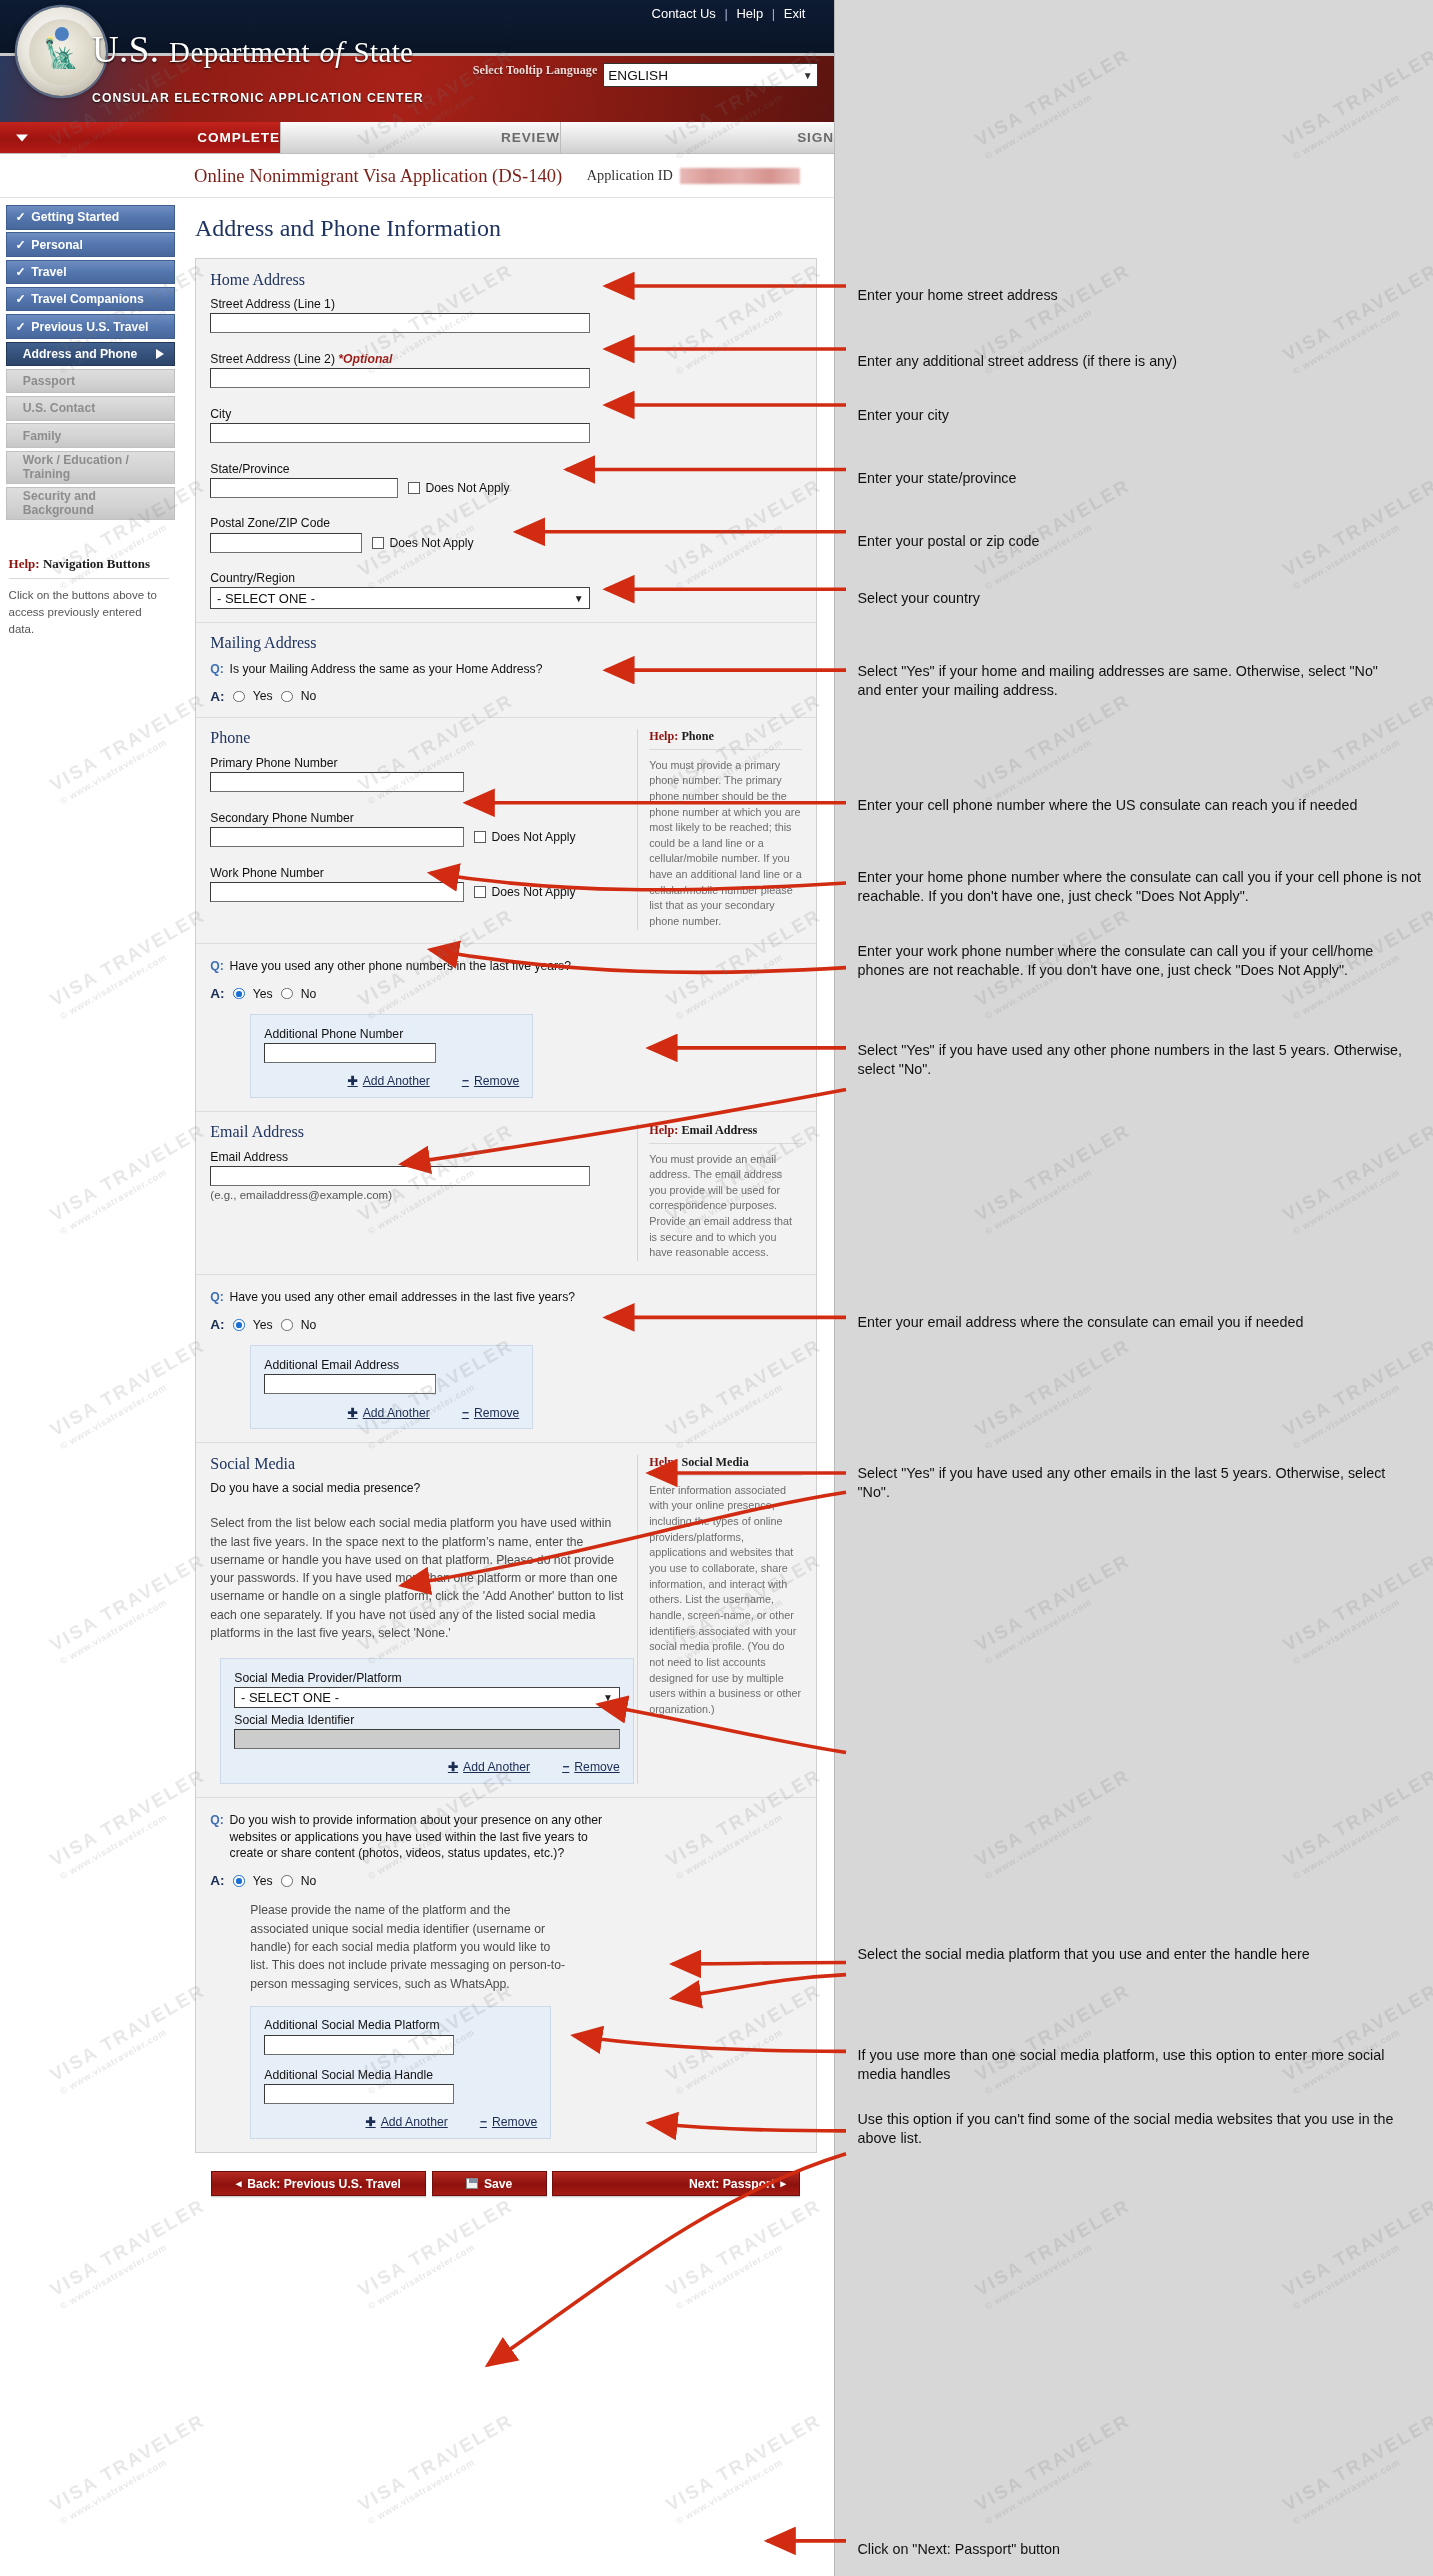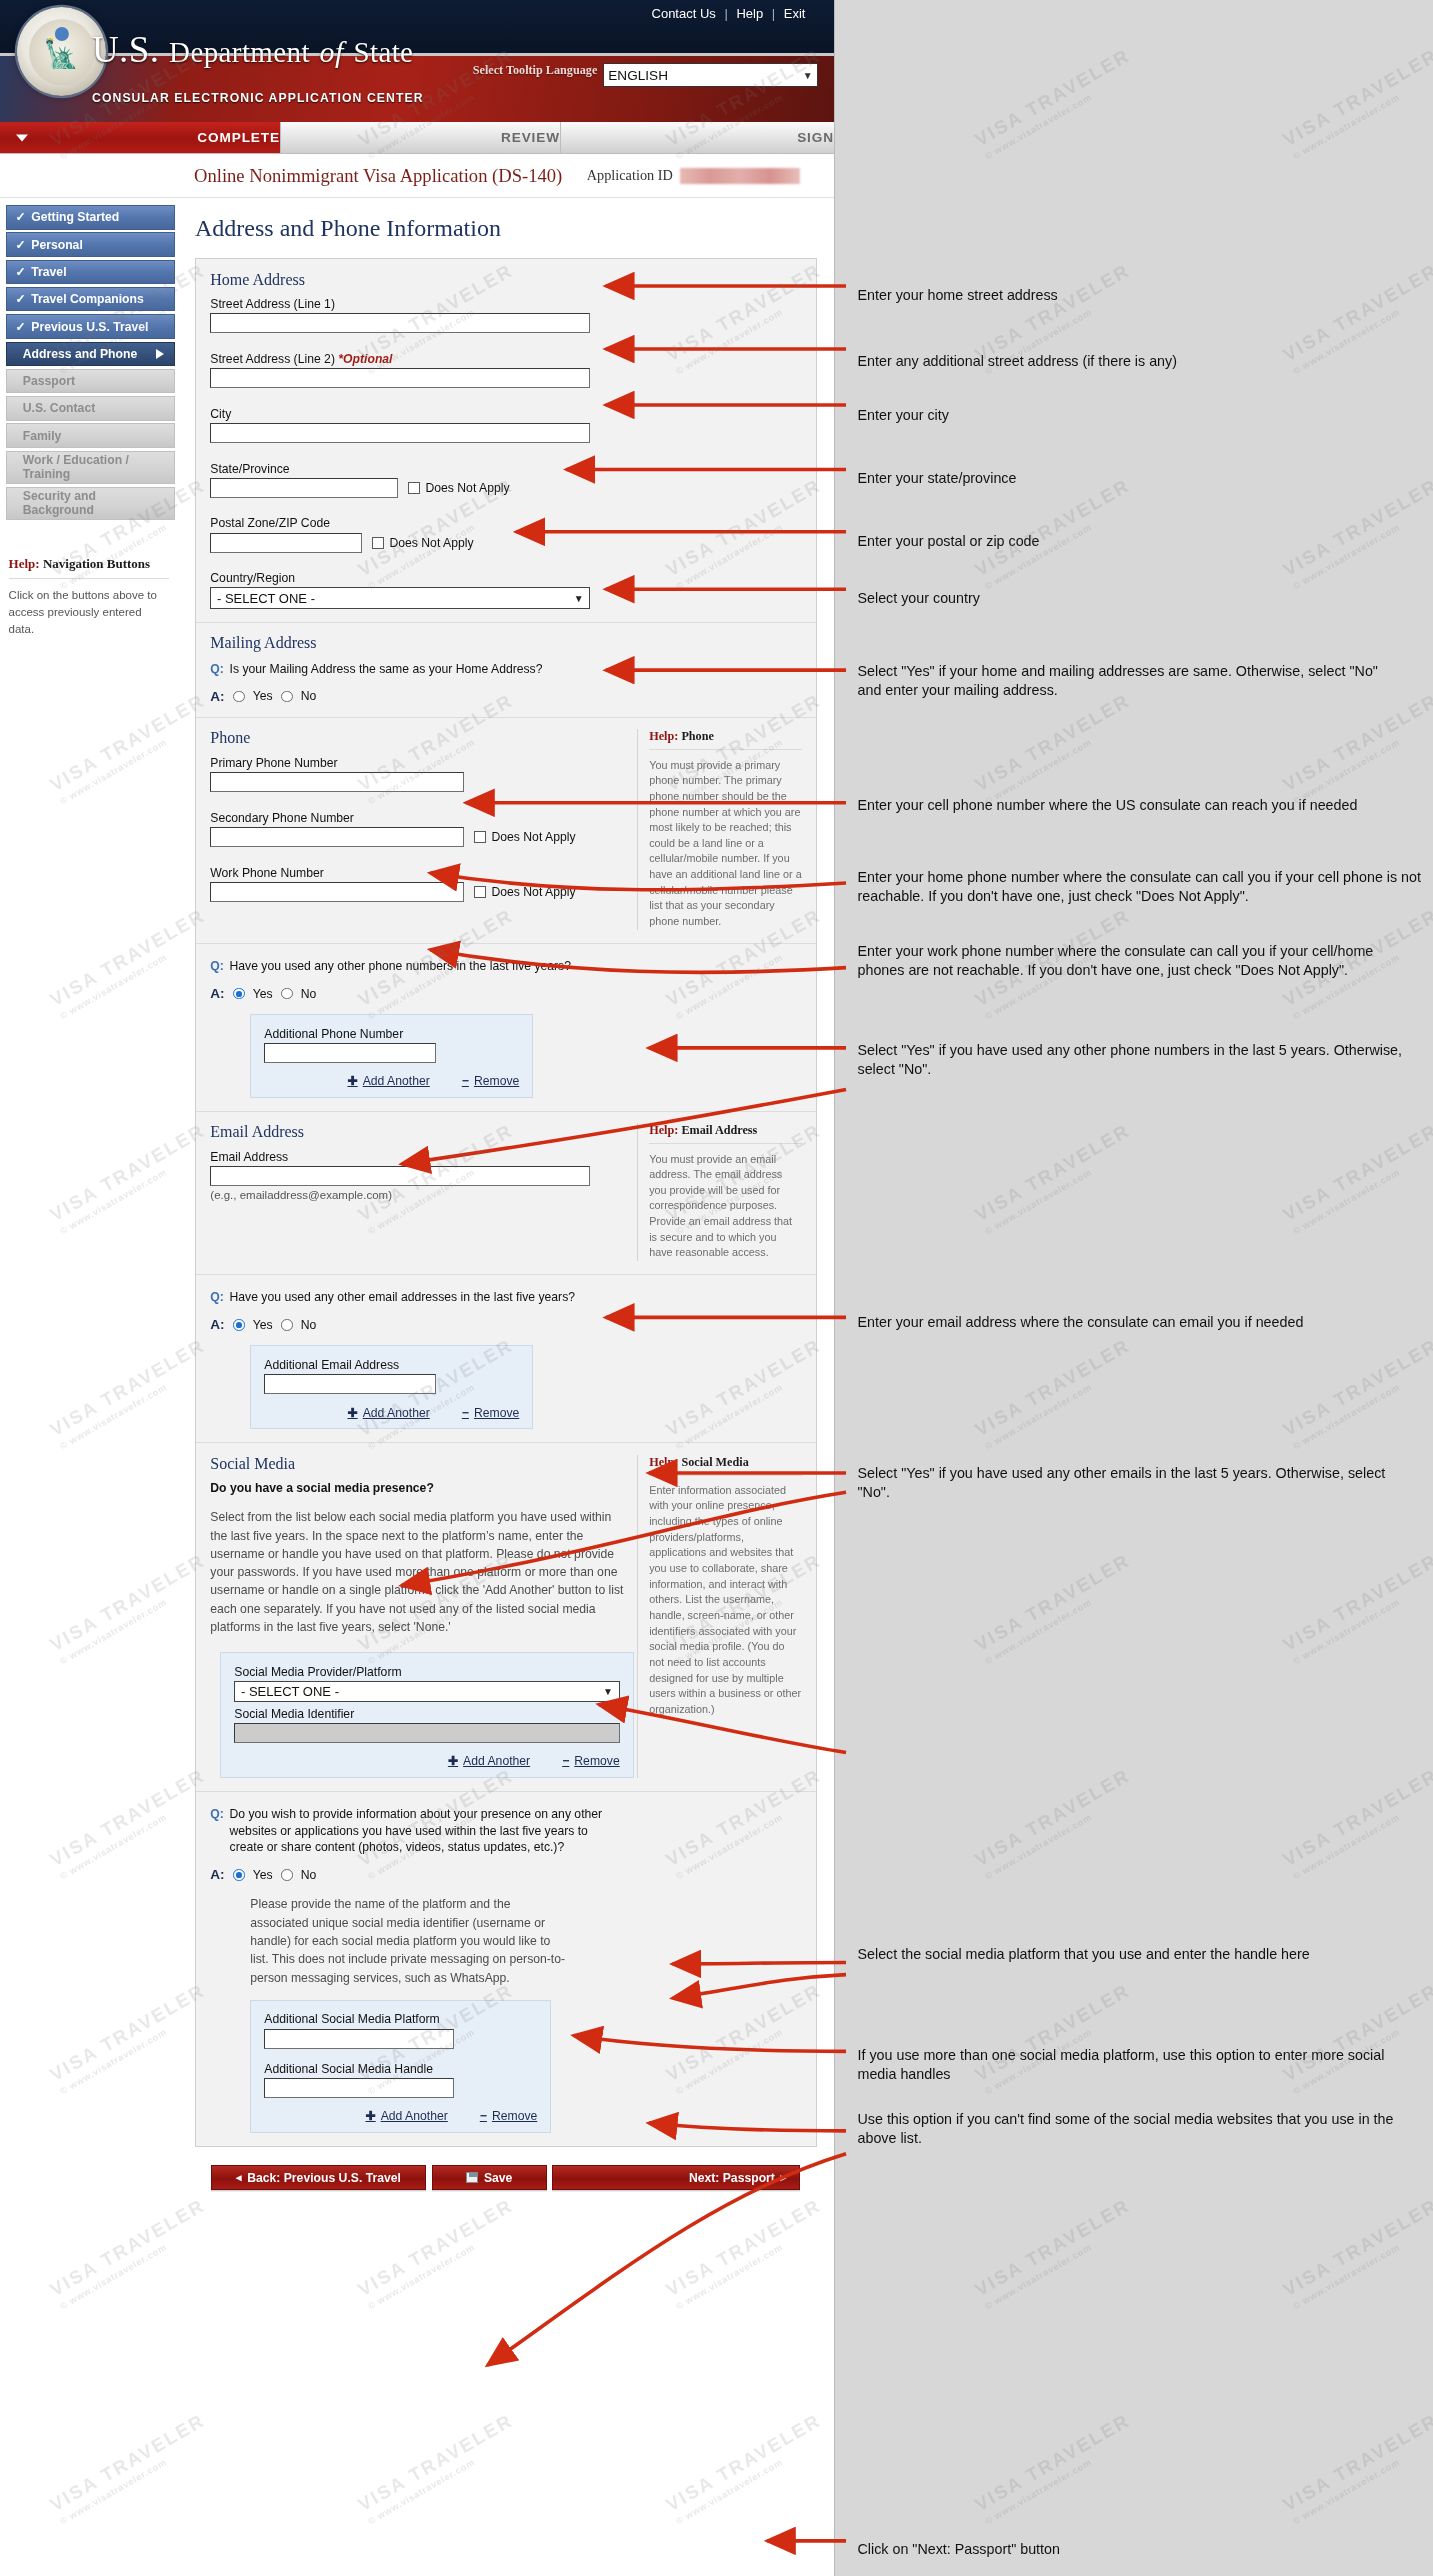--- a/index.html
+++ b/index.html
@@ -262,21 +262,21 @@
 
   .helpbox .h-title {
     font-family:"Liberation Serif", serif; font-size:12.2px; font-weight:bold; color:#1b1b1b;
     padding-bottom:5px; border-bottom:0.7px solid #dadada;
   }
   .helpbox .h-title .red { color:#8e1410; }
   .helpbox .h-body { margin-top:7.2px; font-size:10.8px; color:#6d6d6d; line-height:1.45; }
 
   .smallnote { font-size:11.5px; color:#555; margin-top:2.9px; }
   .para { font-size:12.2px; color:#4c4c4c; line-height:1.5; }
-  .bold-q { font-size:12.2px; color:#111; font-weight:bold; margin-bottom:13px; }
+  .bold-q { font-size:12.2px; color:#111; font-weight:normal; margin-bottom:19px; }
 
   
   .btnbar { padding:18.6px 17px 18.6px 16px; background:#fff; }
   .btnrow { display:flex; gap:5.7px; }
   .btn {
     height:24.4px; display:flex; align-items:center; justify-content:center; gap:5.7px;
     color:#fff; font-size:12.2px; font-weight:bold;
     background:linear-gradient(180deg,#b42b22 0%, #8e110d 55%, #a81c15 100%);
     border:0.7px solid #6e0d0a;
     box-shadow:0 1.4px 0 rgba(0,0,0,.18);

